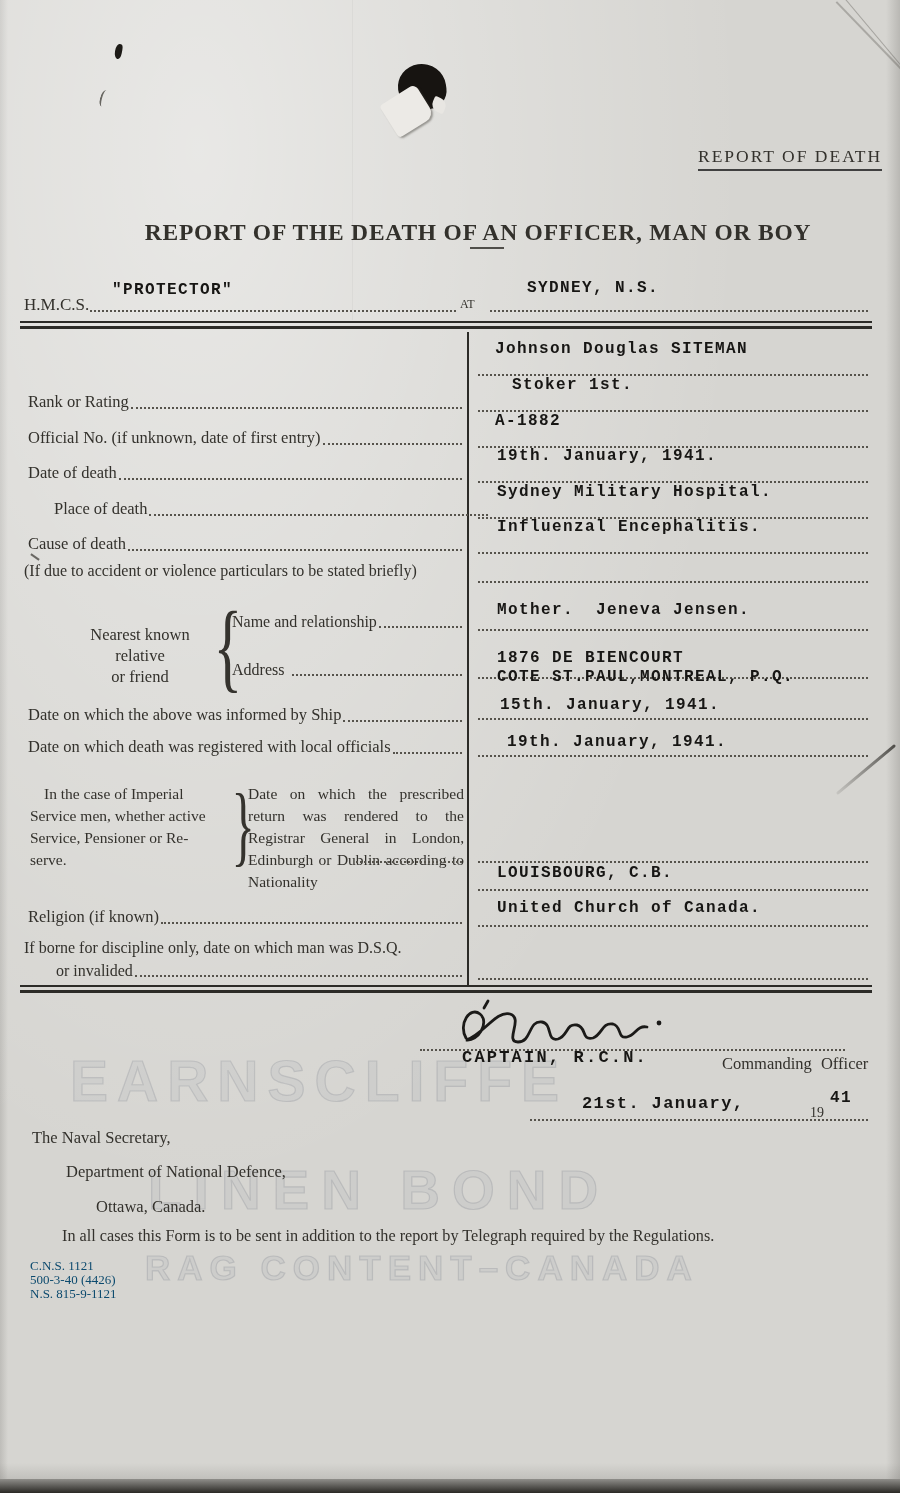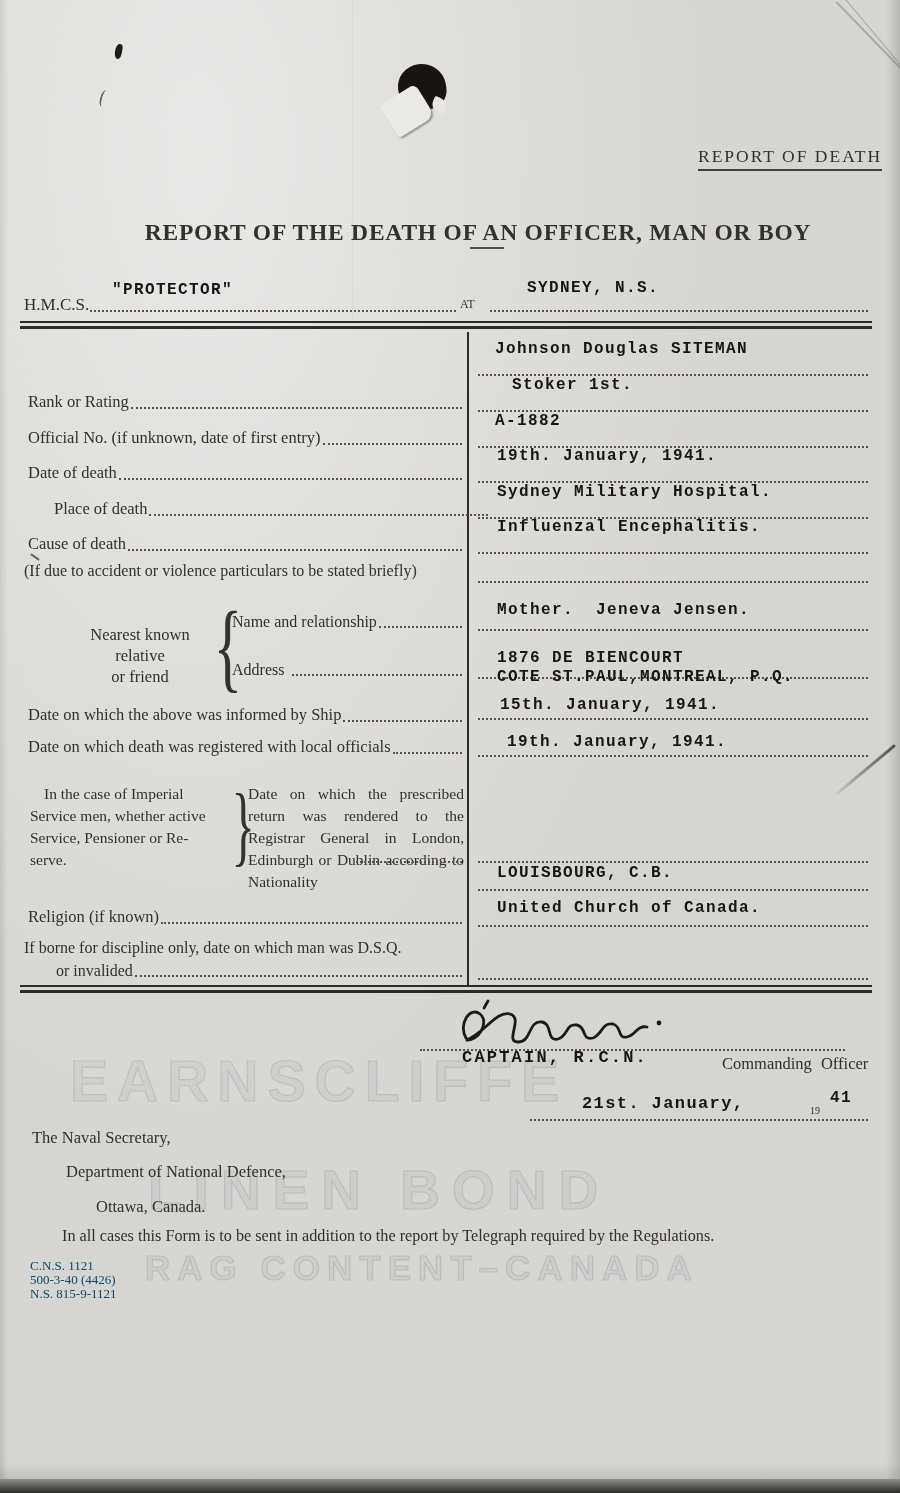--- a/index.html
+++ b/index.html
@@ -175,21 +175,21 @@
       <path d="M32 12 l4 -7"></path>
       <circle cx="207" cy="27" r="2.4" fill="#1b1a18" stroke="none"></circle>
     </g>
   </svg>
   <div class="dotline" style="left:420px; top:1049px; width:425px;"></div>
   <div class="abs typed" style="left:462px; top:1048px; font-size:17px; letter-spacing:2.2px;">CAPTAIN, R.C.N.</div>
   <div class="abs printed" style="left:722px; top:1054px; word-spacing:5px; z-index:2;">Commanding Officer</div>
 
   <div class="dotline" style="left:530px; top:1119px; width:338px;"></div>
   <div class="abs typed" style="left:582px; top:1094px; font-size:17px;">21st. January,</div>
-  <div class="abs printed" style="left:810px; top:1105px; font-size:10px; z-index:2;">19</div>
+  <div class="abs printed" style="left:810px; top:1105px; font-size:14px; z-index:2;">19</div>
   <div class="abs typed" style="left:830px; top:1089px;">41</div>
 
   <div class="abs printed" style="left:32px; top:1128px; z-index:2;">The Naval Secretary,</div>
   <div class="abs printed" style="left:66px; top:1162px; z-index:2;">Department of National Defence,</div>
   <div class="abs printed" style="left:96px; top:1197px; z-index:2;">Ottawa, Canada.</div>
   <div class="abs printed" style="left:62px; top:1227px; font-size:16.2px; z-index:2;">In all cases this Form is to be sent in addition to the report by Telegraph required by the Regulations.</div>
 
   <div class="abs smallserif" style="left:30px; top:1259px; z-index:2;">C.N.S. 1121</div>
   <div class="abs smallserif" style="left:30px; top:1273px; z-index:2;">500-3-40  (4426)</div>
   <div class="abs smallserif" style="left:30px; top:1287px; z-index:2;">N.S. 815-9-1121</div>

